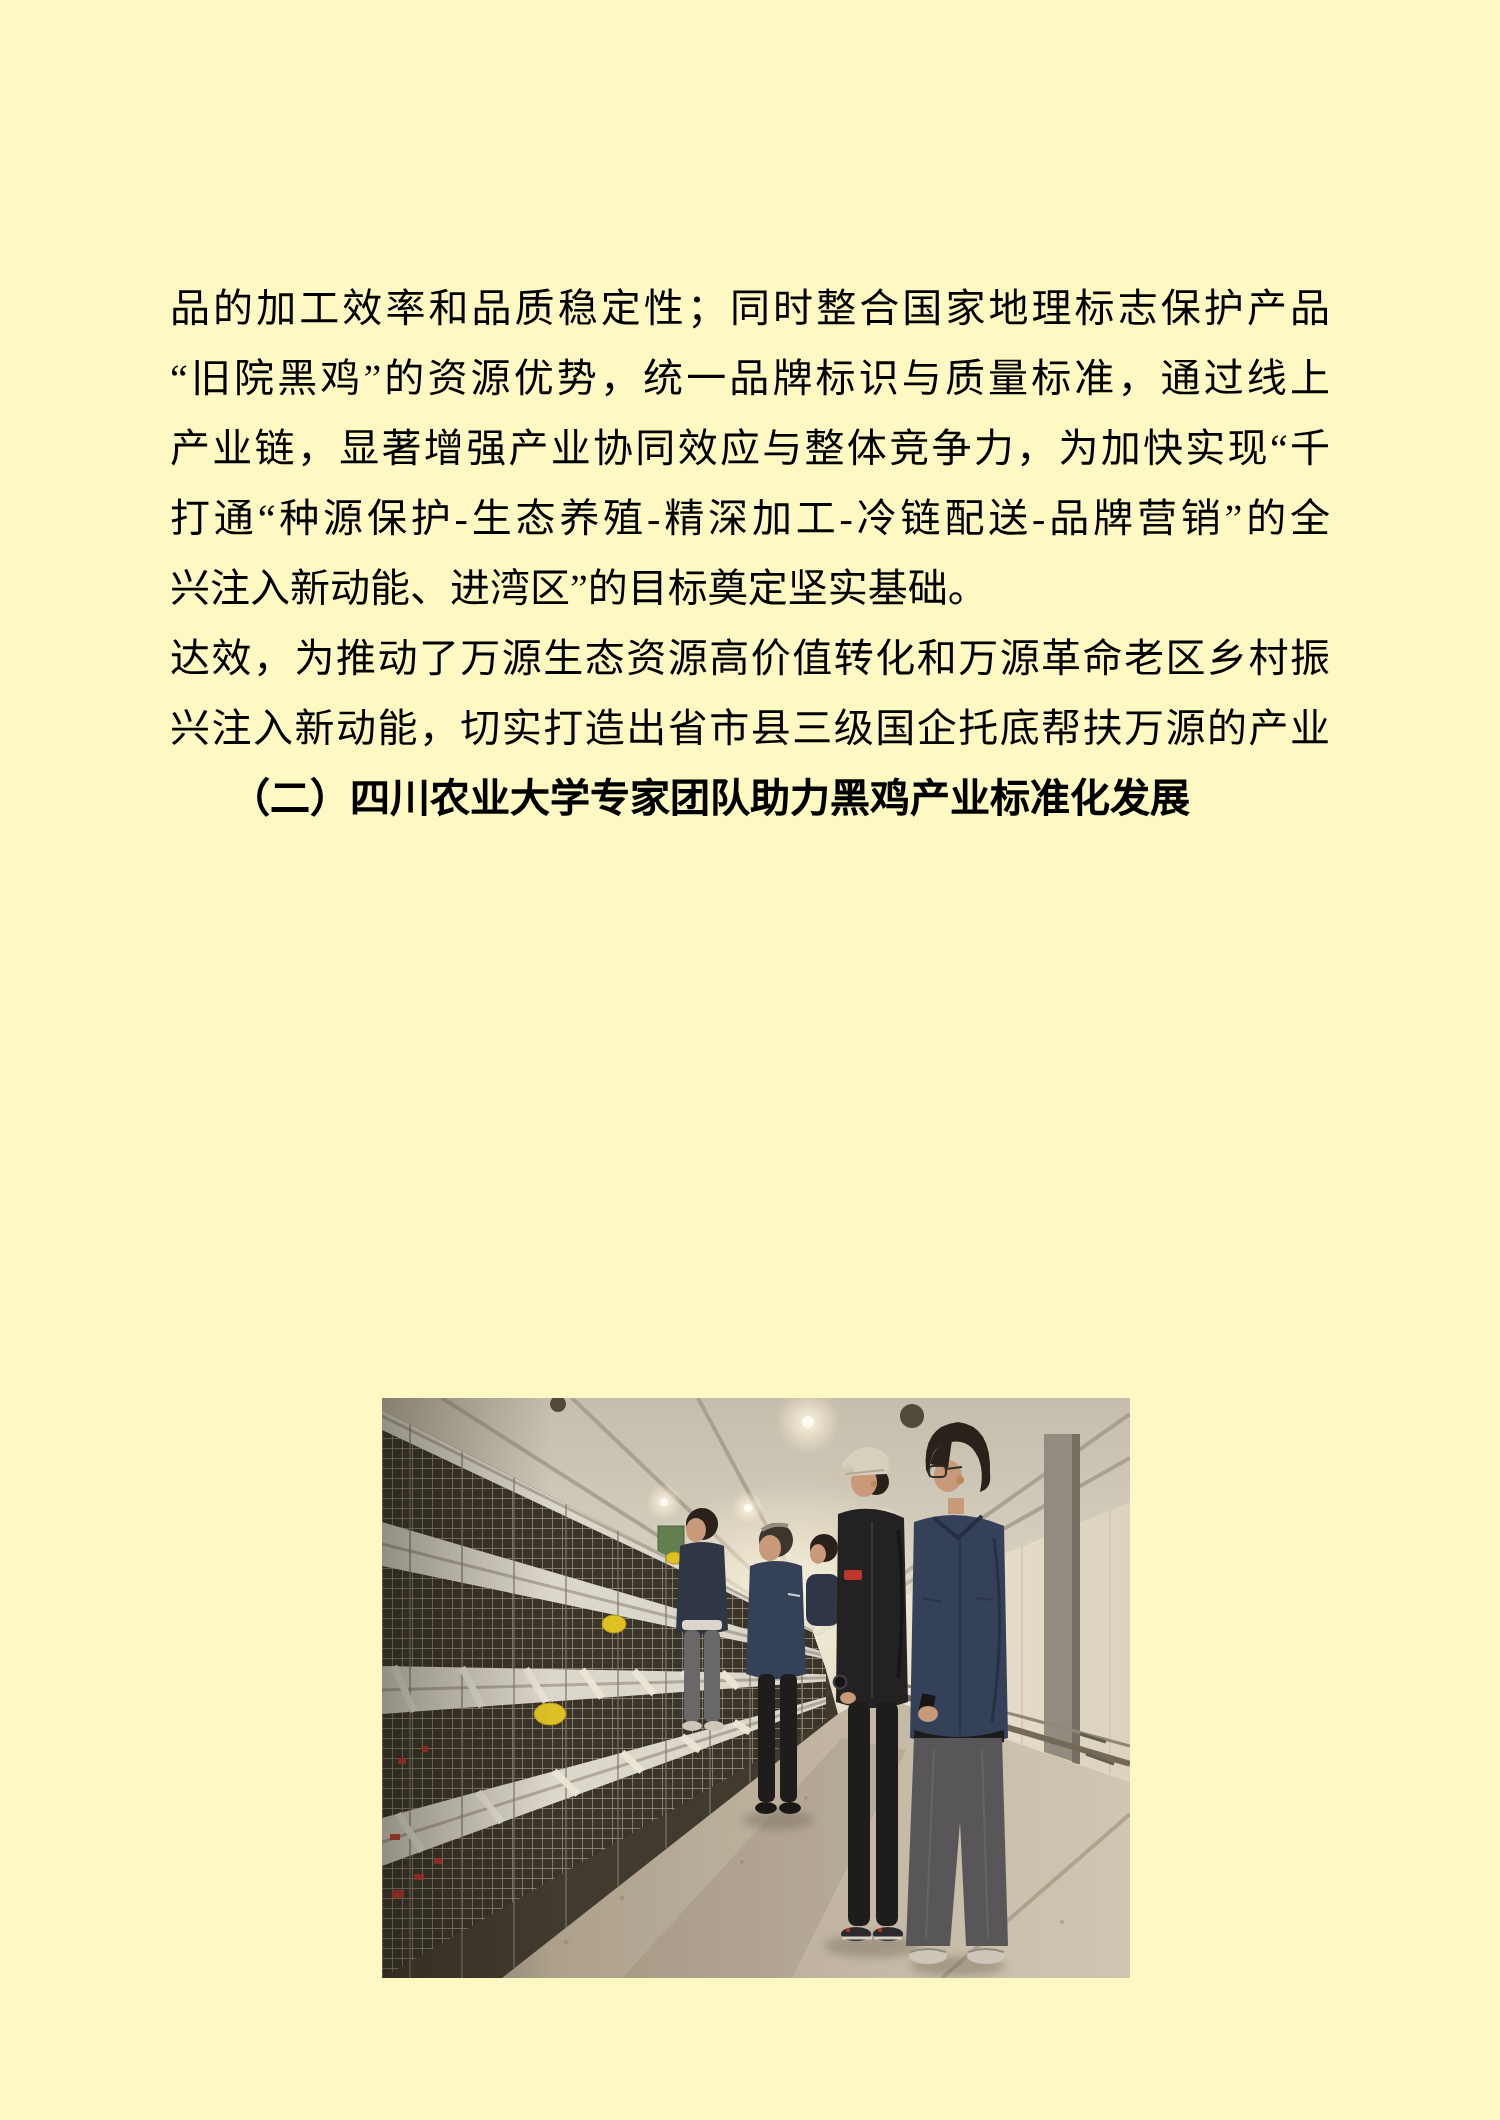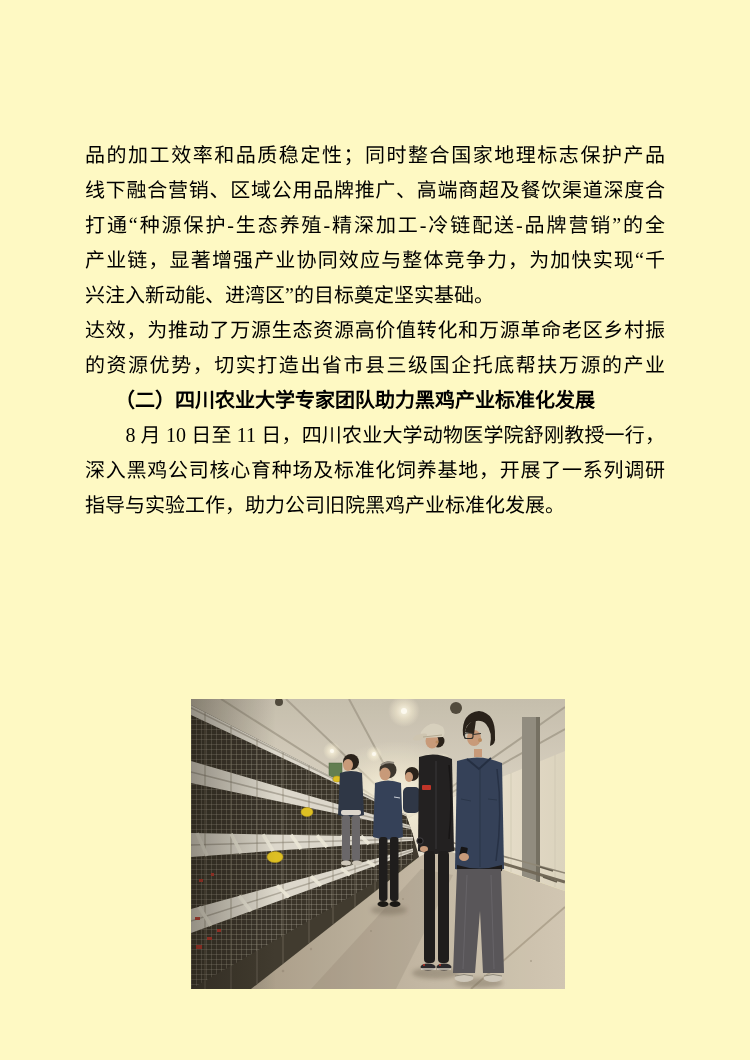--- a/index.html
+++ b/index.html
@@ -44,36 +44,31 @@
   .c-red{fill:var(--c-red-logo,#c03028);}
 </style>
 </head>
 <body>
 
 <div class="page">
 
   <div class="text-block">
       <div class="para body">
         <div class="line">品的加工效率和品质稳定性；同时整合国家地理标志保护产品</div>
-        <div class="line">线下融合营销、区域公用品牌推广、高端商超及餐饮渠道深度合</div>
+        <div class="line">“旧院黑鸡”的资源优势，统一品牌标识与质量标准，通过线上</div>
+        <div class="line">产业链，显著增强产业协同效应与整体竞争力，为加快实现“千</div>
         <div class="line">打通“种源保护-生态养殖-精深加工-冷链配送-品牌营销”的全</div>
-        <div class="line">产业链，显著增强产业协同效应与整体竞争力，为加快实现“千</div>
         <div class="line last">兴注入新动能、进湾区”的目标奠定坚实基础。</div>
       </div>
       <div class="para body">
         <div class="line">达效，为推动了万源生态资源高价值转化和万源革命老区乡村振</div>
-        <div class="line">的资源优势，切实打造出省市县三级国企托底帮扶万源的产业</div>
+        <div class="line">兴注入新动能，切实打造出省市县三级国企托底帮扶万源的产业</div>
       </div>
       <div class="para heading">
         <div class="line last">　　（二）四川农业大学专家团队助力黑鸡产业标准化发展</div>
-      </div>
-      <div class="para body">
-        <div class="line">　　8 月 10 日至 11 日，四川农业大学动物医学院舒刚教授一行，</div>
-        <div class="line">深入黑鸡公司核心育种场及标准化饲养基地，开展了一系列调研</div>
-        <div class="line last">指导与实验工作，助力公司旧院黑鸡产业标准化发展。</div>
       </div>
     </div>
 
   <figure class="photo" aria-label="四川农业大学专家团队一行四人站在黑鸡公司标准化饲养基地鸡舍过道内，查看左侧层叠式鸡笼设备" style="--c-ceiling: #d8d3c7; --c-wall: #e9e3d4; --c-column: #8f8c82; --c-cage-dark: #332f28; --c-cage-wire: #b7b2a4; --c-rail-light: #dedbd2; --c-rail-mid: #a8a49a; --c-floor: #c0b6a5; --c-accent-yellow: #e0c222; --c-jacket-black: #1b1b1f; --c-jacket-navy: #2e3d59; --c-jacket-navy-dark: #273246; --c-cap: #d9d3c3; --c-skin: #c99a7c; --c-hair: #221c18; --c-jeans: #54535a; --c-shoe-light: #cfcabf; --c-shoe-dark: #17171a; --c-red-logo: #c03028;">
     <svg viewBox="0 0 374 290" xmlns="http://www.w3.org/2000/svg">
       <defs>
         <linearGradient id="gCeil" x1="0" y1="0" x2="0" y2="1">
           <stop offset="0" stop-color="#c6c0b2"></stop>
             <stop offset="1" stop-color="#e8e3d6"></stop>
         </linearGradient>

